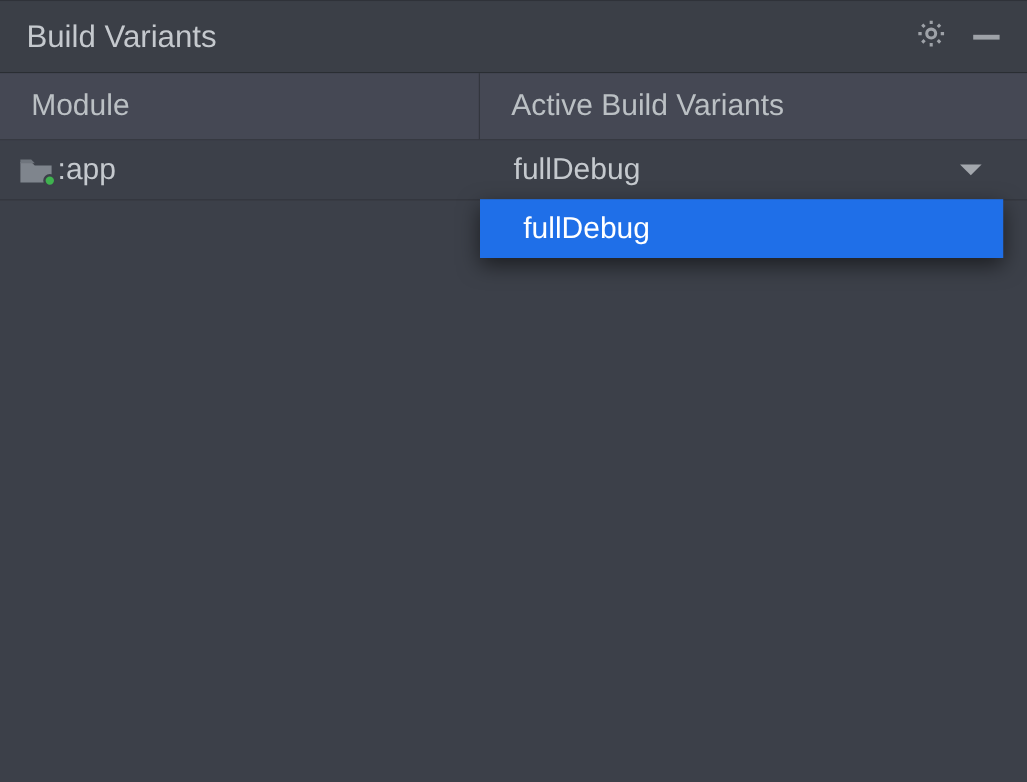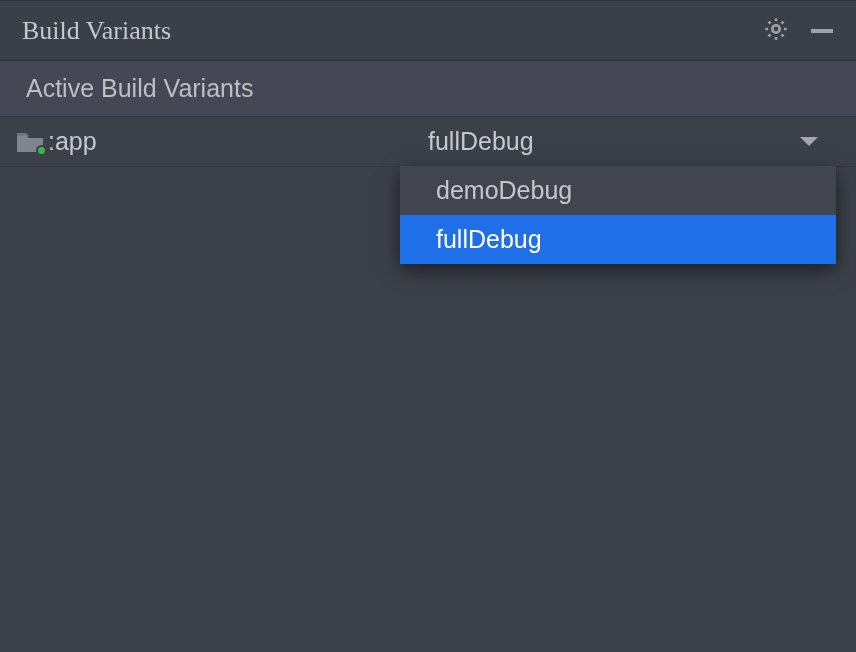--- a/index.html
+++ b/index.html
@@ -19,21 +19,20 @@
     flex-direction: column;
     border-top: 1px solid #2f3239;
   }
   .titlebar {
     display: flex;
     align-items: center;
     height: 60px;
     padding: 0 14px 0 22px;
     background: #3b3f47;
     border-bottom: 1px solid #2a2e33;
-    font-family: Liberation Serif, serif;
   }
   .title {
     font-size: 26px;
     color: #c5c9ce;
     font-weight: 400;
     flex: 1;
   }
   .titlebar-actions {
     display: flex;
     align-items: center;
@@ -156,20 +155,21 @@
           </svg>
         </span>
       </div>
       <div class="icon-btn">
         <span class="minimize-dash"></span>
       </div>
     </div>
   </div>
 
   <div class="headers">
+    <div class="col-header col-module">Module</div>
     <div class="col-header col-variant">Active Build Variants</div>
   </div>
 
   <div class="body">
 
     <div class="row">
       <div class="cell cell-module">
         <span class="folder-icon">
           <svg width="28" height="22" viewBox="0 0 28 22">
             <path d="M1 4 h9 l3 3 h14 v14 H1 Z" fill="#7f858d"></path>
@@ -179,22 +179,19 @@
         </span>
         <span>:app</span>
       </div>
       <div class="cell cell-variant">
         <span>fullDebug</span>
         <span class="chevron-down"></span>
       </div>
     </div>
 
     <div class="dropdown">
-      <div class="dropdown-item">
-        <span>demoDebug</span>
-      </div>
       <div class="dropdown-item selected">
         <span>fullDebug</span>
       </div>
     </div>
 
   </div>
 </div>
 
 </body></html>

